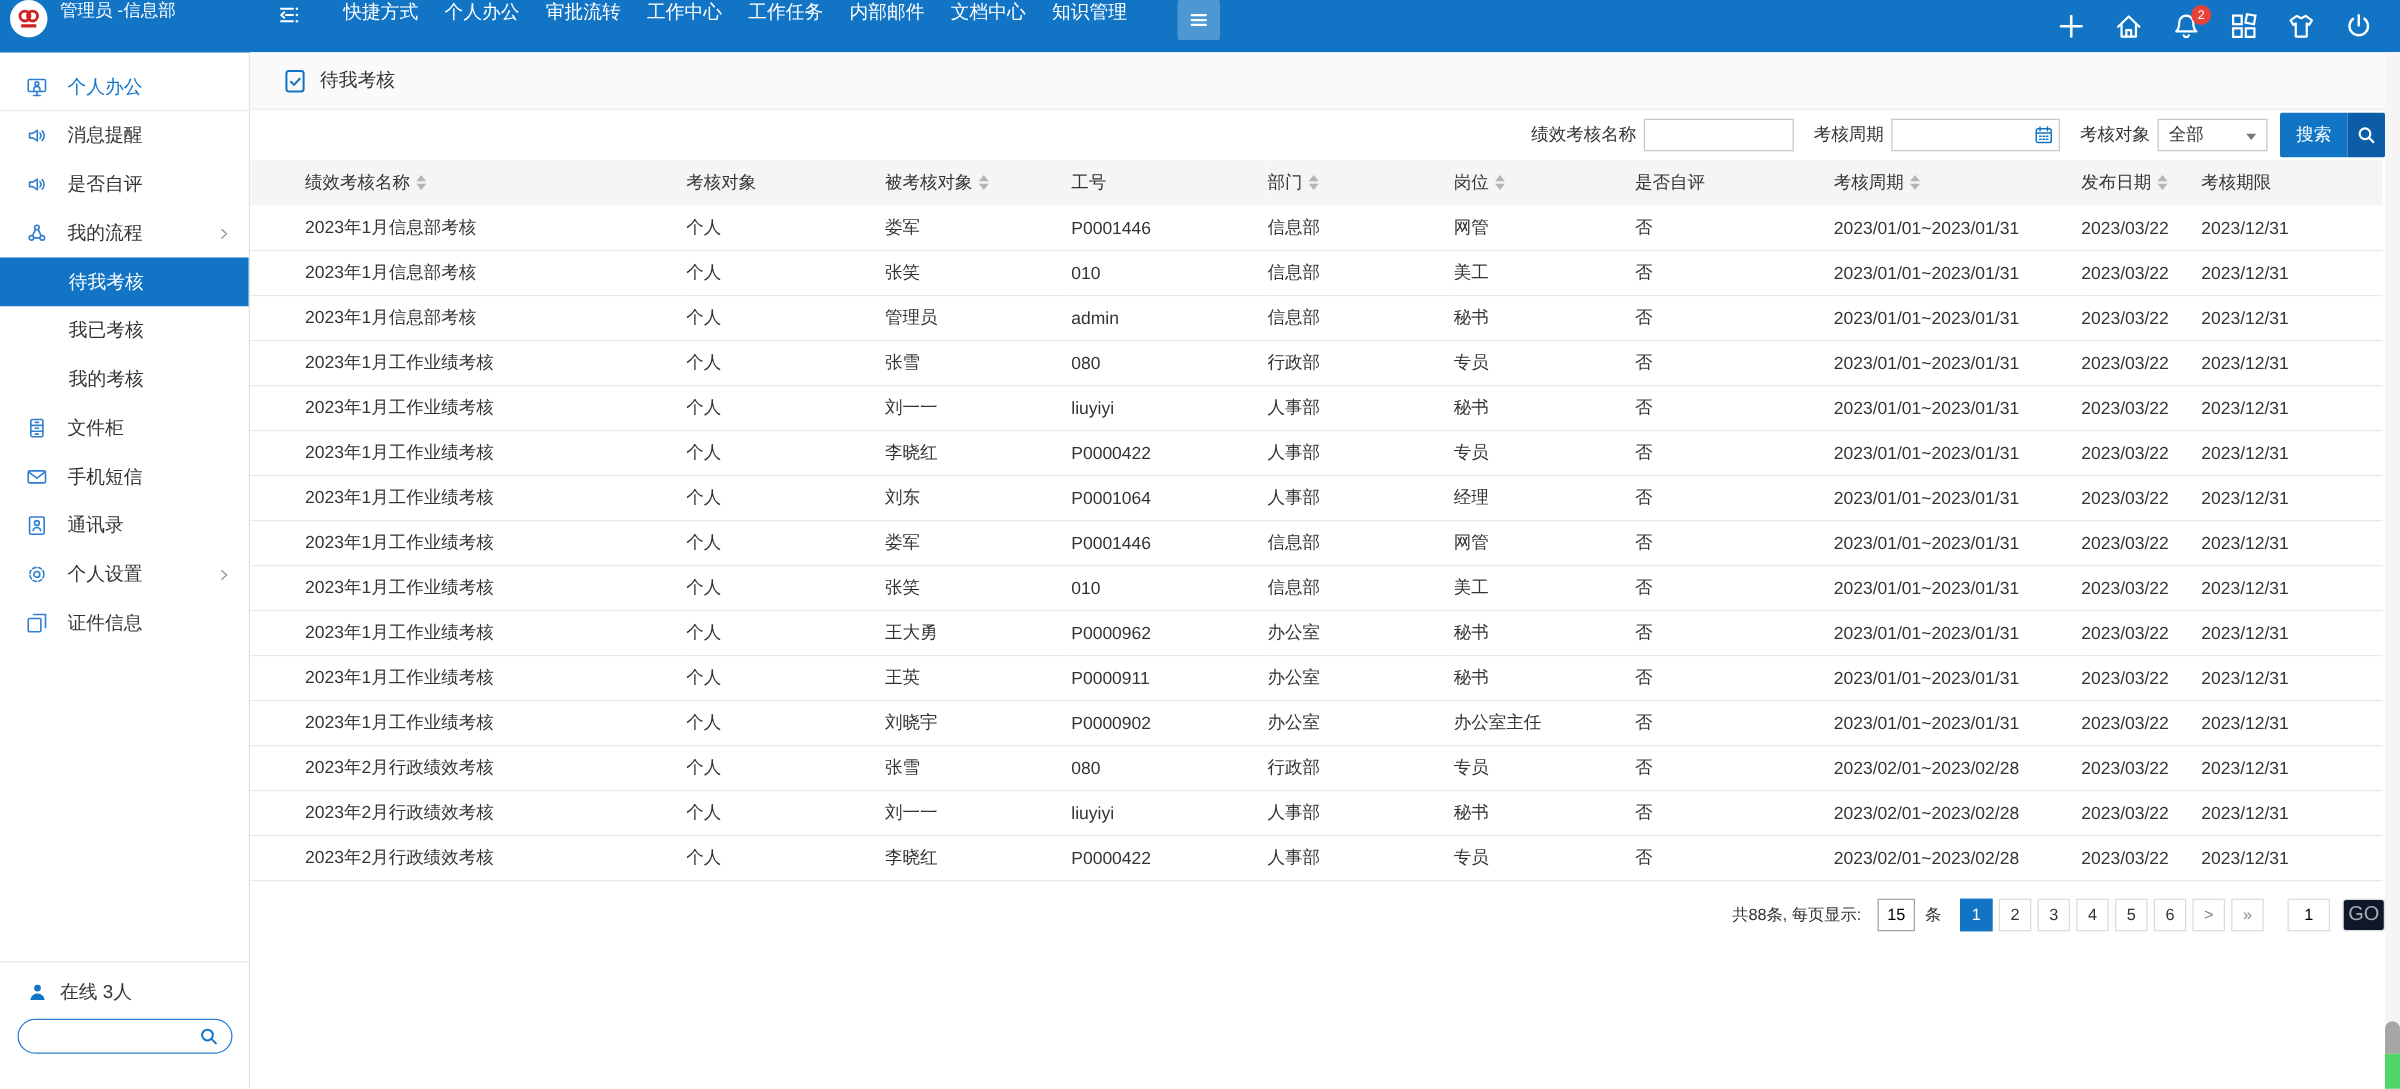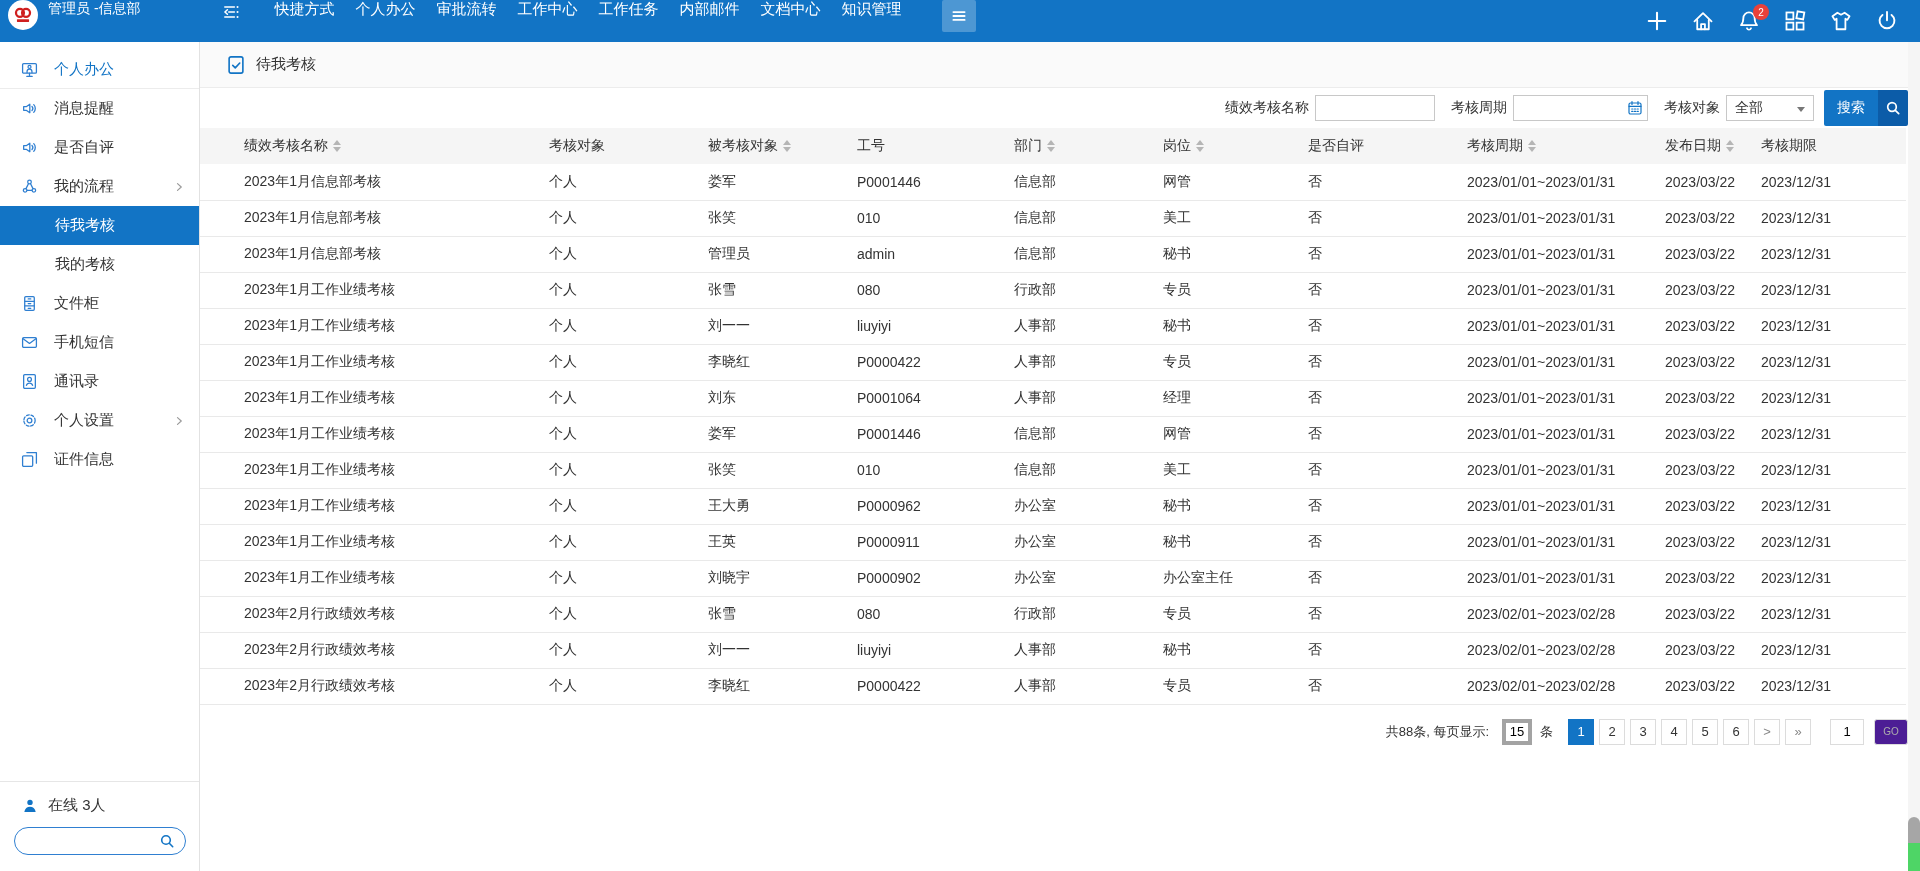--- a/index.html
+++ b/index.html
@@ -36,21 +36,21 @@
   .side-label { margin-left:16px; white-space:nowrap; }
   .side-item.header { border-bottom:1px solid #ececec; }
   .side-item.header .side-label { color:#1274c5; }
   .side-item.sub { padding-left:55px; }
   .side-item.active { background:#1274c5; color:#fff; }
   .side-item.active .icon { color:#fff; }
   .chev { margin-left:auto; margin-right:14px; color:#9a9a9a; display:flex; }
   .chev.down { transform:rotate(90deg); }
   .side-item.active .chev { color:#fff; }
 
-  .side-bottom { border-top:1px solid #e6e6e6; padding:14px 14px 16px;margin-top:18px; }
+  .side-bottom { border-top:1px solid #e6e6e6; padding:14px 14px 28px;margin-top:18px; }
   .online-row { display:flex; align-items:center; gap:10px; color:#333; font-size:15px; padding-left:8px; }
   .online-row .icon { color:#1274c5; }
   .side-search { margin-top:12px; position:relative; }
   .side-search input { width:172px; height:28px; border:1px solid #2f7fd1; border-radius:14px;
                        outline:none; padding:0 32px 0 12px; font-size:13px; }
   .side-search .icon { position:absolute; right:10px; top:6px; color:#1274c5; }
 
   
   .main { flex:1; display:flex; flex-direction:column; position:relative; background:#fff; }
   .breadcrumb-bar { height:46px; background:#fafafa; border-bottom:1px solid #ececec;
@@ -83,30 +83,30 @@
   th:first-child, td:first-child { padding-left:44px; }
   .sort { display:inline-flex; flex-direction:column; gap:2px; }
   .sort i { display:block; width:0; height:0; border-left:4px solid transparent; border-right:4px solid transparent; }
   .sort .up { border-bottom:5px solid #b5b5b5; }
   .sort .dn { border-top:5px solid #b5b5b5; }
 
   
   .pagination { margin-top:14px; display:flex; align-items:center; justify-content:flex-end;
                 padding-right:12px; gap:5px; font-size:13px; color:#333; flex:none; }
   .pg-total { margin-right:8px; }
-  .pg-size { width:30px; height:26px; border:4px solid #a3a3a3; text-align:center; font-size:13px; outline:none; }
+  .pg-size { width:30px; height:26px; border:1px solid #a3a3a3; text-align:center; font-size:13px; outline:none; }
   .pg-unit { margin:0 10px 0 3px; }
   .pg-box { min-width:26px; height:26px; border:1px solid #dcdcdc; background:#fff; display:flex;
             align-items:center; justify-content:center; font-size:13px; color:#333; cursor:pointer; }
   .pg-box.active { background:#1274c5; border-color:#1274c5; color:#fff; }
   .pg-box.arrow { color:#888; }
   .pg-goto { width:34px; height:26px; border:1px solid #dcdcdc; text-align:center; font-size:13px;
              outline:none; margin-left:14px; }
-  .pg-go { width:34px; height:26px; border:1px solid #ddd; background:#4c1d95; color:#adadad;
-           border-radius:3px; display:flex; align-items:center; justify-content:center; font-size:10px; margin-left:5px; }
+  .pg-go { width:34px; height:26px; border:1px solid #ddd; background:#0f172a; color:#adadad;
+           border-radius:3px; display:flex; align-items:center; justify-content:center; font-size:16px; margin-left:5px; }
 
   
   .scroll-track { position:absolute; right:0; top:42px; width:12px; height:829px; background:#f5f5f5; }
   .scroll-thumb { position:absolute; right:0; bottom:0; width:12px; height:54px; }
   .scroll-thumb .gray { height:26px; background:#a6a6a6; border-radius:6px 6px 0 0; }
   .scroll-thumb .green { height:28px; background:#4ed566; }
 </style>
 </head>
 <body>
 
@@ -245,20 +245,23 @@
           <span class="chev right">
             <svg width="12" height="12" viewBox="0 0 16 16" fill="none" stroke="currentColor" stroke-width="1.6" stroke-linecap="round" stroke-linejoin="round">
               <path d="m6 3.5 5 4.5-5 4.5"></path>
             </svg>
           </span>
         </div>
         <div class="side-item sub active">
           <span class="side-label" style="margin-left: 0px;">待我考核</span>
         </div>
         <div class="side-item sub">
+          <span class="side-label" style="margin-left: 0px;">我已考核</span>
+        </div>
+        <div class="side-item sub">
           <span class="side-label" style="margin-left: 0px; text-align: center;">我的考核</span>
         </div>
         <div class="side-item">
           <span class="icon">
             <svg width="17" height="17" viewBox="0 0 16 16" fill="none" stroke="currentColor" stroke-width="1.2" stroke-linecap="round" stroke-linejoin="round">
               <rect x="3.5" y="1.5" width="9" height="13" rx="1"></rect>
               <path d="M3.5 5.9h9M3.5 10.3h9M6.8 3.7h2.4M6.8 8.1h2.4M6.8 12.5h2.4"></path>
             </svg>
           </span>
           <span class="side-label">文件柜</span>

